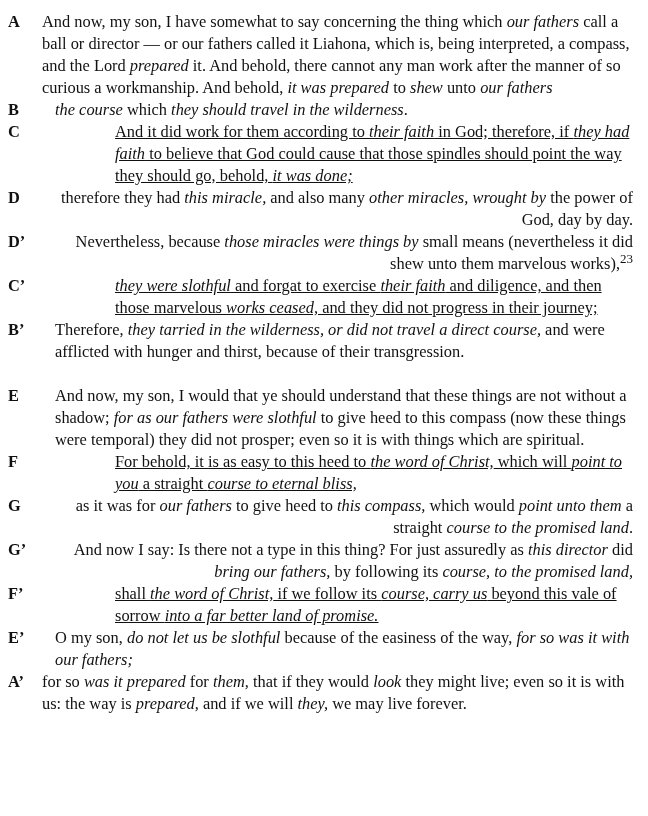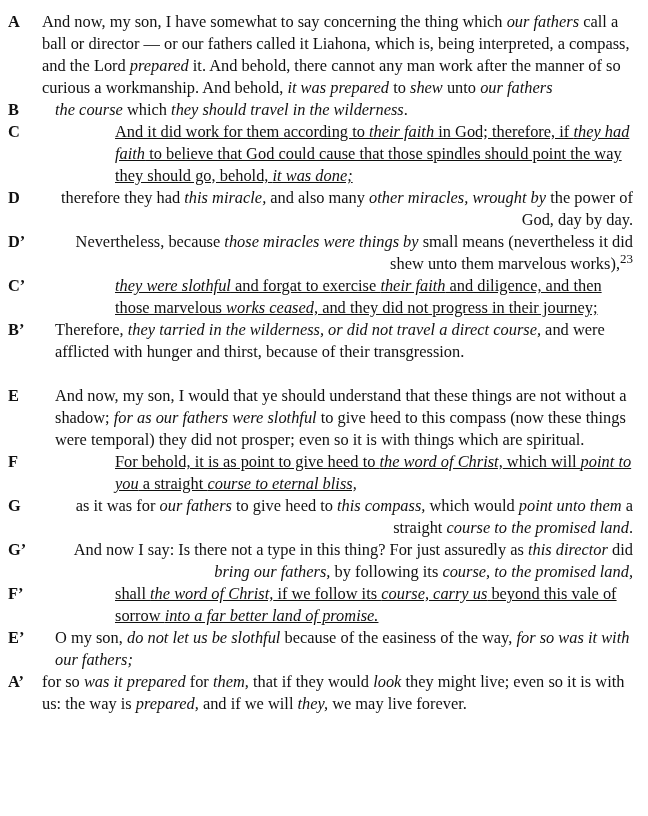--- a/index.html
+++ b/index.html
@@ -57,21 +57,21 @@
       <span class="label">B’</span>
       <span class="text"><span>Therefore, </span><i>they tarried in the wilderness, or did not travel a direct course,</i><span> and were afflicted with hunger and thirst, because of their transgression.</span></span>
     </div>
     <div class="gap"></div>
     <div class="row lvl1">
       <span class="label">E</span>
       <span class="text"><span>And now, my son, I would that ye should understand that these things are not without a shadow; </span><i>for as our fathers were slothful</i><span> to give heed to this compass (now these things were temporal) they did not prosper; even so it is with things which are spiritual.</span></span>
     </div>
     <div class="row lvl2">
       <span class="label">F</span>
-      <span class="text"><span>For behold, it is as point to give heed to </span><i>the word of Christ,</i><span> which will </span><i>point to you</i><span> a straight </span><i>course to eternal bliss,</i></span>
+      <span class="text"><span>For behold, it is as easy to this heed to </span><i>the word of Christ,</i><span> which will </span><i>point to you</i><span> a straight </span><i>course to eternal bliss,</i></span>
     </div>
     <div class="row lvl3">
       <span class="label">G</span>
       <span class="text"><span>as it was for </span><i>our fathers</i><span> to give heed to </span><i>this compass,</i><span> which would </span><i>point unto them</i><span> a straight </span><i>course to the promised land</i><span>.</span></span>
     </div>
     <div class="row lvl3">
       <span class="label">G’</span>
       <span class="text"><span>And now I say: Is there not a type in this thing? For just assuredly as </span><i>this director</i><span> did </span><i>bring our fathers,</i><span> by following its </span><i>course, to the promised land,</i></span>
     </div>
     <div class="row lvl2">

